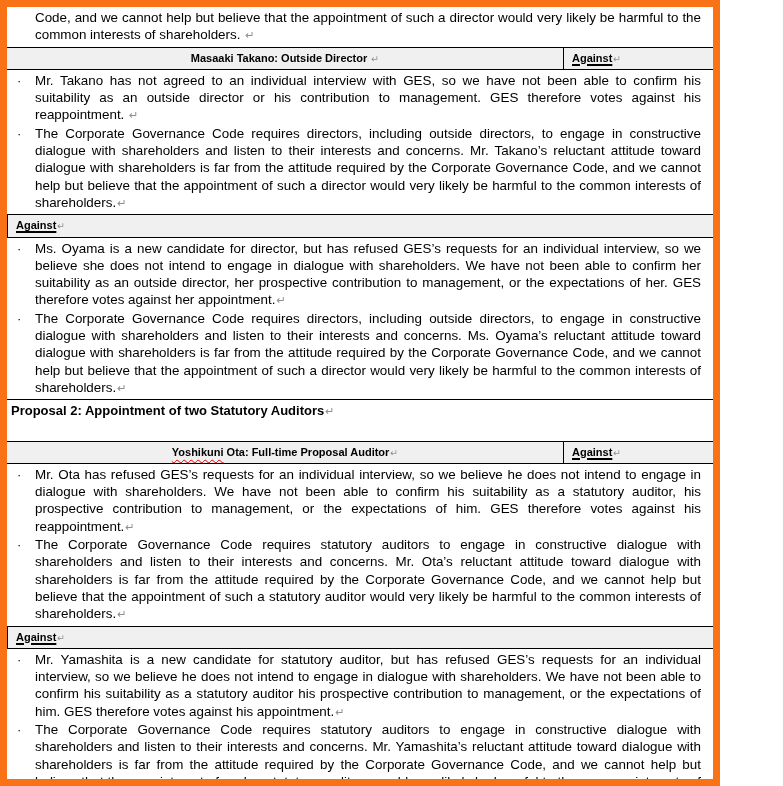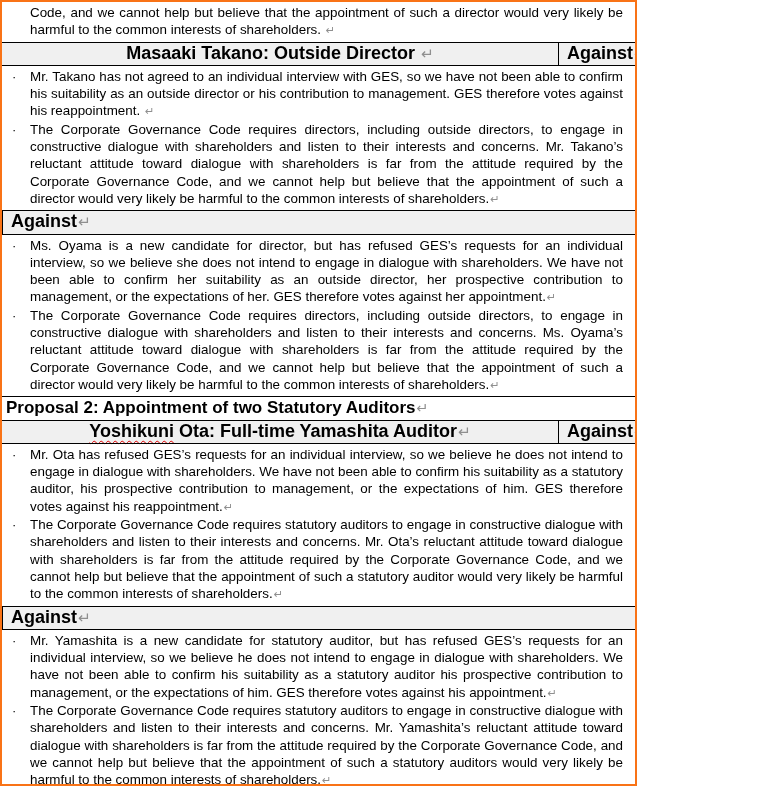--- a/index.html
+++ b/index.html
@@ -2,24 +2,24 @@
 <html><head>
 <meta charset="utf-8">
 <style>
   html, body {
     margin: 0;
     padding: 0;
     background: #ffffff;
     font-family: "Liberation Sans", "DejaVu Sans", sans-serif;
   }
   .doc {
-    width: 637px;
+    width: 720px;
     height: 786px;
     box-sizing: border-box;
-    border: 2px solid #f97316;
+    border: 7px solid #f97316;
     overflow: hidden;
     display: flex;
     flex-direction: column;
     background: #fff;
     color: #000;
   }
   .row {
     flex: 0 0 auto;
     border-top: 1.5px solid #000;
     font-size: 13.4px;
@@ -43,51 +43,52 @@
     top: 0;
     font-size: 13px;
     text-align: left;
   }
 
   
   .header-row {
     display: flex;
     background: #f0f0f0;
     font-weight: bold;
-    font-size: 18px;
+    font-size: 11px;
   }
   .name-cell {
     flex: 0 0 556px;
     text-align: center;
     padding: 2px 0;
   }
   .vote-cell {
     flex: 1 1 auto;
     border-left: 1.6px solid #000;
     padding: 2px 0 2px 8px;
     text-align: left;
   }
   .vote {
+    text-decoration: underline;
     text-decoration-thickness: 1.5px;
     text-underline-offset: 2px;
   }
   .squiggle {
     text-decoration-line: underline;
     text-decoration-style: wavy;
     text-decoration-color: #e00000;
     text-decoration-thickness: 1px;
     text-underline-offset: 3px;
     text-decoration-skip-ink: none;
   }
 
   
   .proposal-row {
     font-weight: bold;
-    font-size: 17px;
-    padding: 2px 12px 2px 4px;
+    font-size: 13px;
+    padding: 2px 12px 20px 4px;
     text-align: left;
   }
 
   
   .eol {
     color: #8f8f8f;
     font-weight: 400;
     font-size: 0.85em;
     font-family: "DejaVu Sans", sans-serif;
     padding-left: 1px;
@@ -136,21 +137,21 @@
       <span class="bullet">·</span><span class="ptext">The Corporate Governance Code requires directors, including outside directors, to engage in constructive dialogue with shareholders and listen to their interests and concerns. Ms. Oyama’s reluctant attitude toward dialogue with shareholders is far from the attitude required by the Corporate Governance Code, and we cannot help but believe that the appointment of such a director would very likely be harmful to the common interests of shareholders.</span><span class="eol">↵</span>
     </div>
   </section>
 
   <section class="row proposal-row">
     <span>Proposal 2: Appointment of two Statutory Auditors</span><span class="eol">↵</span>
   </section>
 
   <section class="row header-row">
     <div class="cell name-cell">
-      <span class="squiggle">Yoshikuni</span><span> Ota: Full-time Yamashita Auditor</span><span class="eol">↵</span>
+      <span class="squiggle">Yoshikuni</span><span> Ota: Full-time Proposal Auditor</span><span class="eol">↵</span>
     </div>
     <div class="cell vote-cell">
       <span class="vote">Against</span><span class="eol">↵</span>
     </div>
   </section>
 
   <section class="row para-row grow">
     <div class="para">
       <span class="bullet">·</span><span class="ptext">Mr. Ota has refused GES’s requests for an individual interview, so we believe he does not intend to engage in dialogue with shareholders. We have not been able to confirm his suitability as a statutory auditor, his prospective contribution to management, or the expectations of him. GES therefore votes against his reappointment.</span><span class="eol">↵</span>
     </div>

